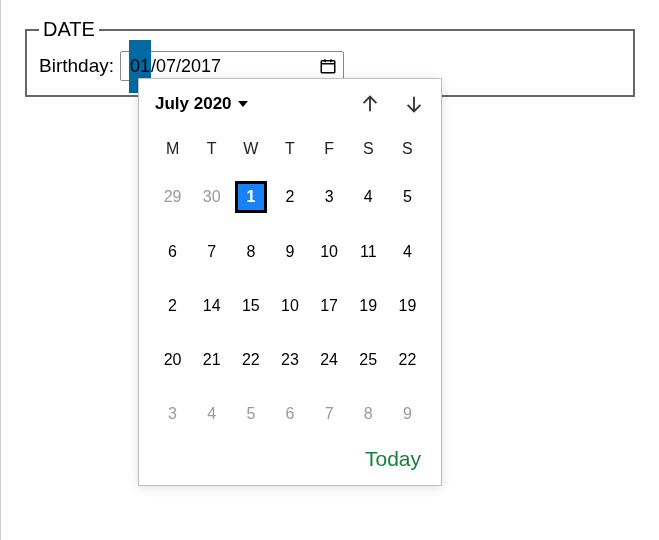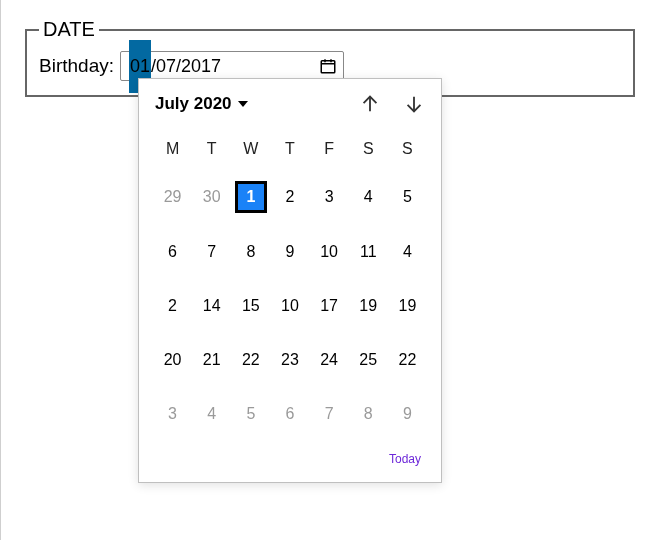--- a/index.html
+++ b/index.html
@@ -114,22 +114,22 @@
   td.outline .cell {
     border:1px solid #9a9a9a;
     color:#9a9a9a;
     width:30px; height:30px;
   }
   .picker-footer {
     text-align: right;
     padding: 6px 6px 4px 0;
   }
   .today-link {
-    color:#6d28d9;
-    font-size:12px;
+    color:#15803d;
+    font-size:21px;
     cursor:pointer;
   }
 </style>
 </head>
 <body>
 
 <fieldset>
   <legend>DATE</legend>
   <div class="row">
     <span class="label">Birthday:</span>

